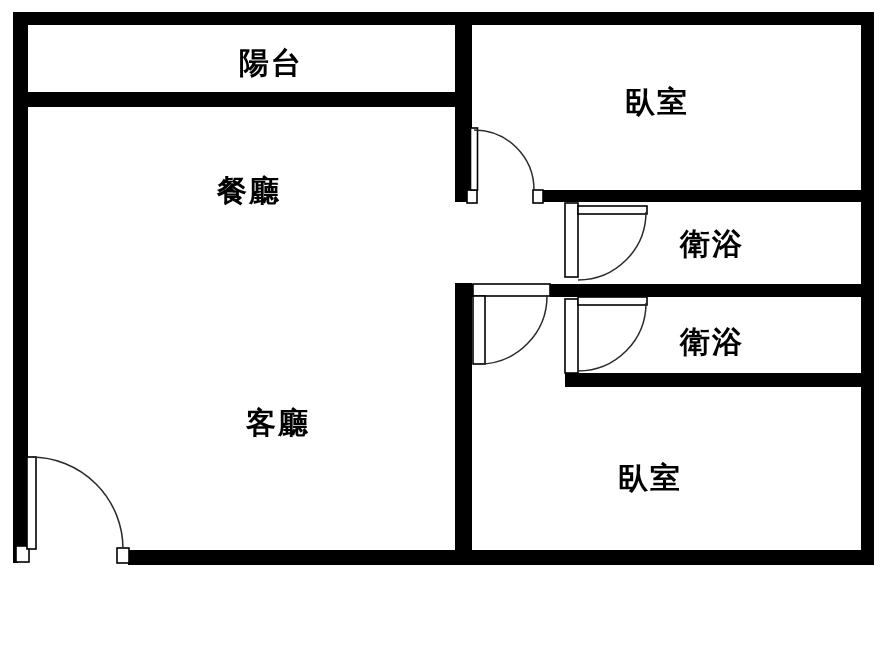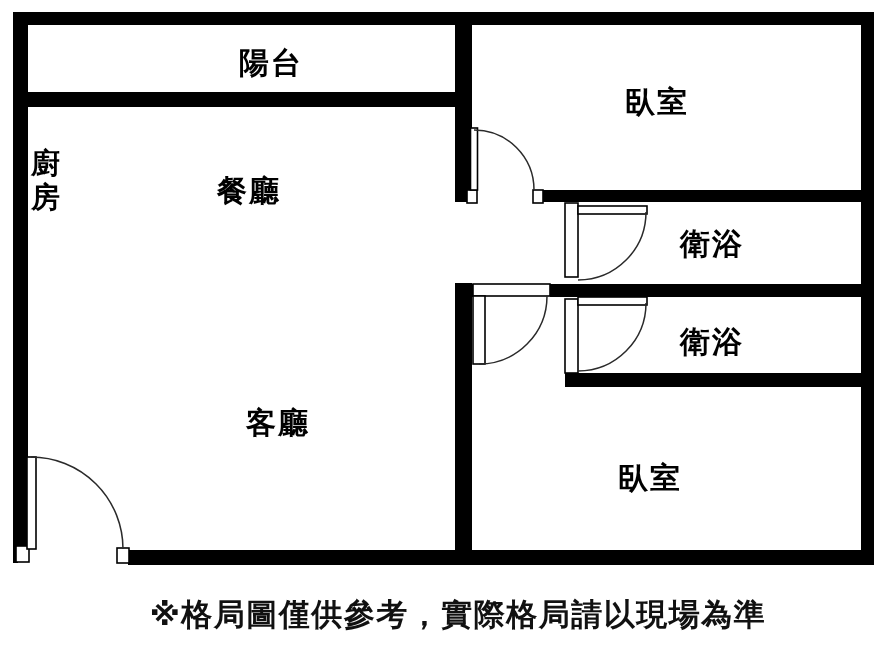--- a/index.html
+++ b/index.html
@@ -95,22 +95,20 @@
     <g>
       <rect class="door-white" x="16" y="546" width="13" height="16"></rect>
       <rect class="door-white" x="117" y="548" width="12" height="15"></rect>
       <rect class="door-white" x="27" y="457" width="9" height="92"></rect>
       <path class="arc" d="M 31 457 A 92 92 0 0 1 123 549"></path>
     </g>
   </svg>
 
   <div id="lbl-balcony" class="room-label">陽台</div>
   <div id="lbl-bedroom-top" class="room-label">臥室</div>
-  <div id="lbl-kitchen" class="room-label vertical">廚房</div>
   <div id="lbl-dining" class="room-label">餐廳</div>
   <div id="lbl-bath-upper" class="room-label">衛浴</div>
   <div id="lbl-bath-lower" class="room-label">衛浴</div>
   <div id="lbl-living" class="room-label">客廳</div>
   <div id="lbl-bedroom-bot" class="room-label">臥室</div>
 
-  <div id="disclaimer">※格局圖僅供參考，實際格局請以現場為準</div>
 
 </div>
 
 </body></html>

